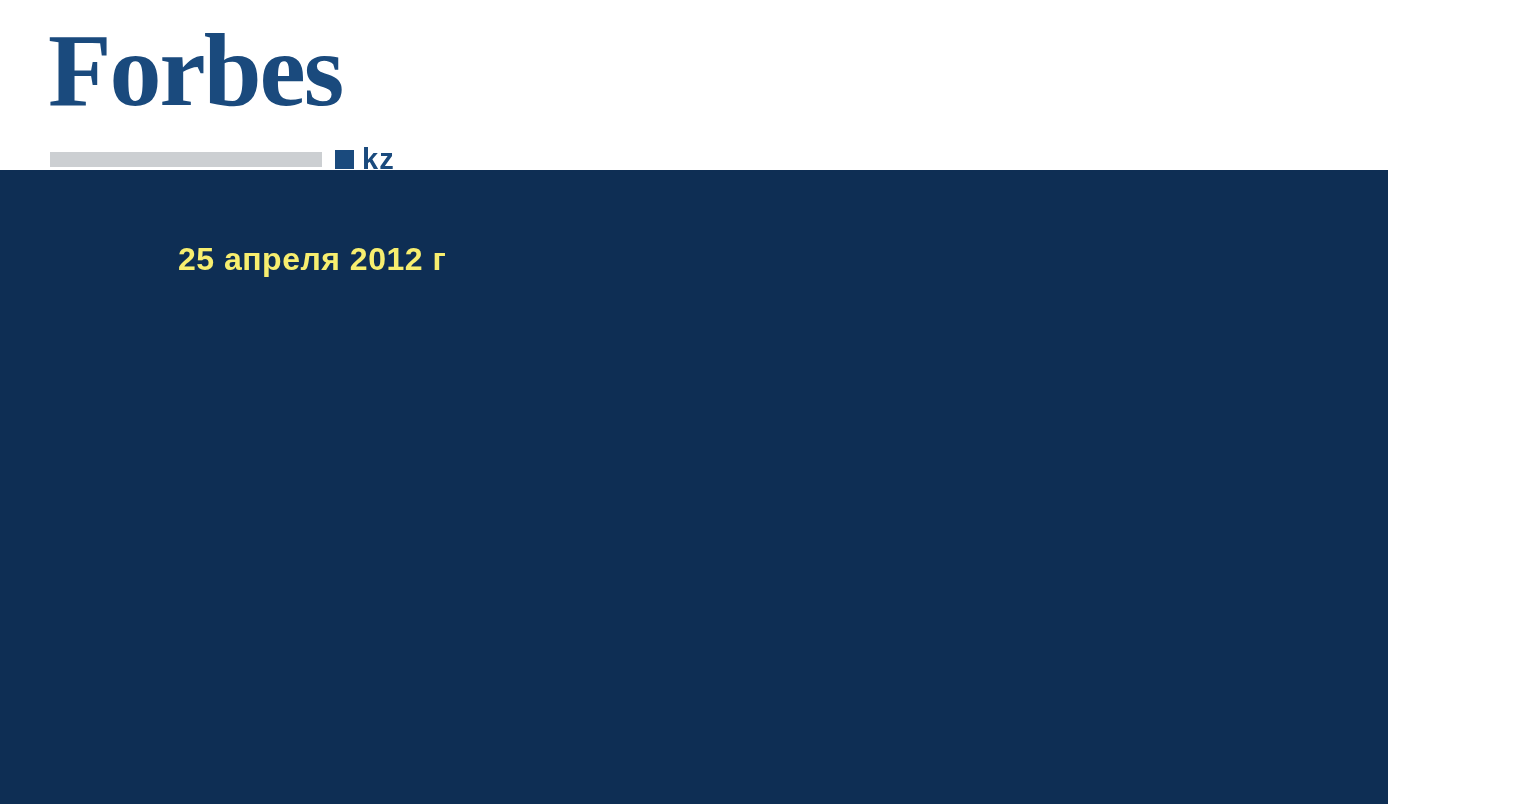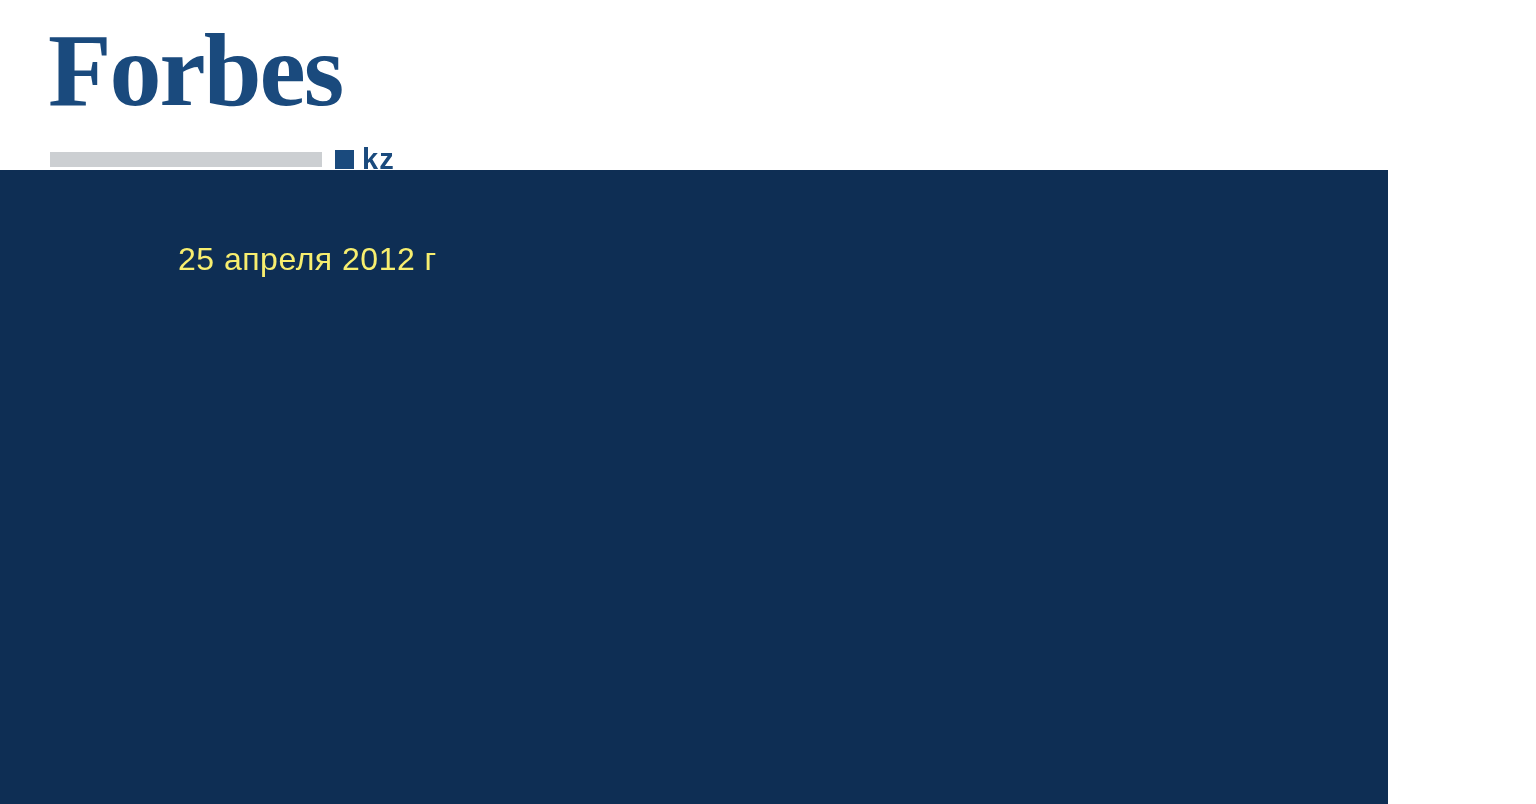--- a/index.html
+++ b/index.html
@@ -102,21 +102,21 @@
 
   .hero-inner {
     position: absolute;
     left: 176px;
     top: 72px;
     right: 120px;
   }
 
   .article-date {
     font-family: "Liberation Sans", sans-serif;
-    font-weight: 400;
+    font-weight: 700;
     font-size: 32px;
     line-height: 1.1;
     letter-spacing: 0.5px;
     color: #f7ee6f;
     margin: 0 0 58px 2px;
   }
 
   .article-title {
     font-family: "Liberation Sans", sans-serif;
     font-weight: 700;

